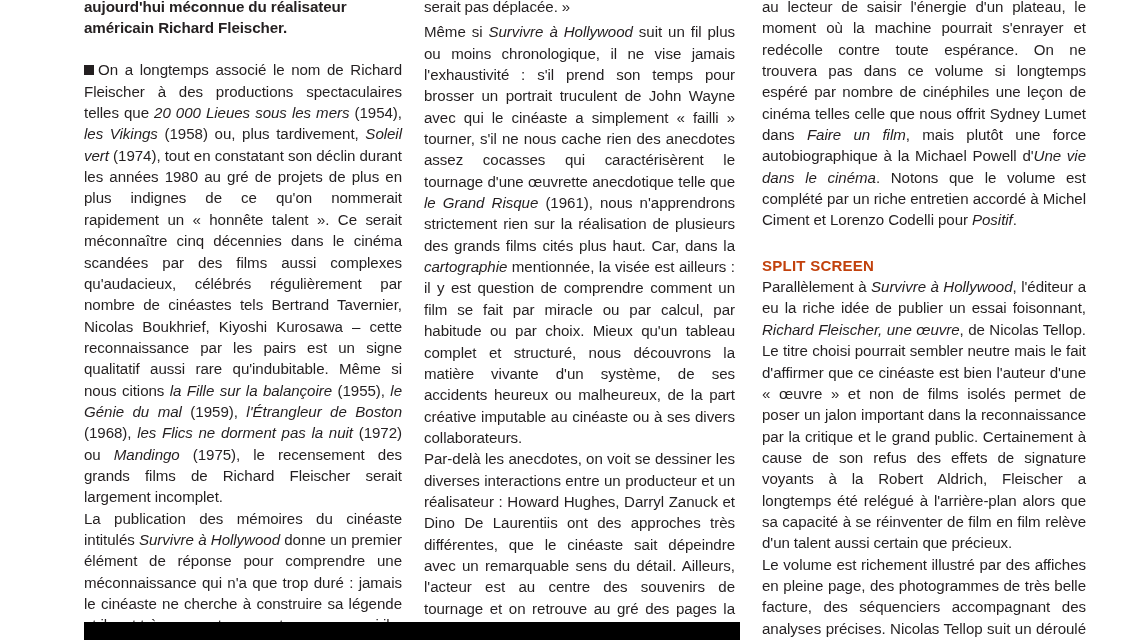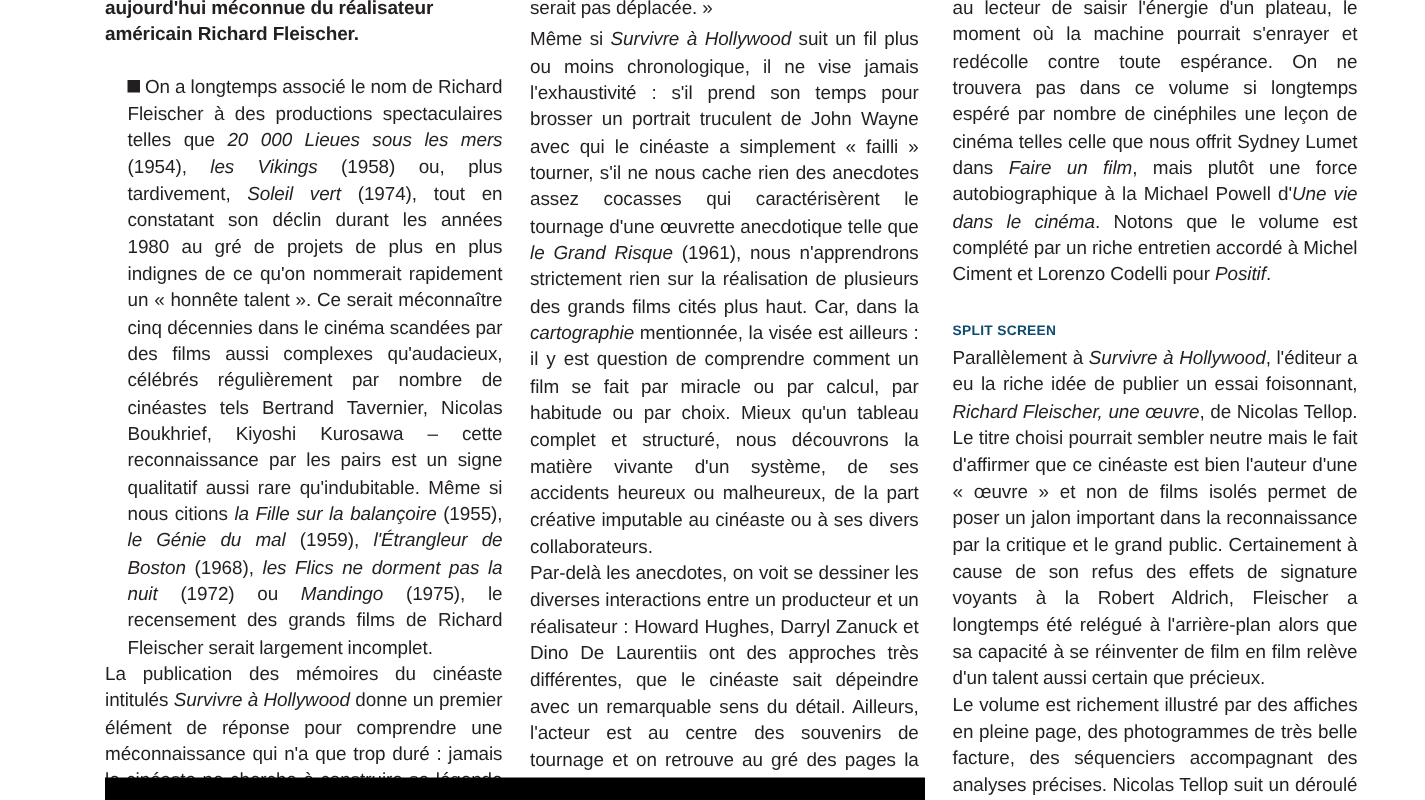--- a/index.html
+++ b/index.html
@@ -58,41 +58,40 @@
     padding: 0;
     text-align: justify;
     text-justify: inter-word;
     letter-spacing: -0.05px;
     word-spacing: -0.15px;
     color: #231f20;
     hyphens: manual;
   }
   p.body.lead {
     margin-top: 17px;
-    margin-left: 18px;
   }
   .sq {
     display: inline-block;
     width: 10px;
     height: 10px;
     background: #231f20;
     margin-right: 4px;
     position: relative;
     top: 0px;
   }
   i, .it {
   }
   .section-head {
-    font-size: 11px;
+    font-size: 15px;
     line-height: 21.35px;
     font-weight: bold;
     letter-spacing: 0.25px;
     margin: 0;
     padding: 0;
-    color: #0c4a6e;
+    color: #c2410c;
   }
   .gap-before-head {
     margin-top: 20px;
   }
 
   
   .col-2 p.body:first-child,
   .col-3 p.body:first-child {
     position: relative;
     top: -4px;

